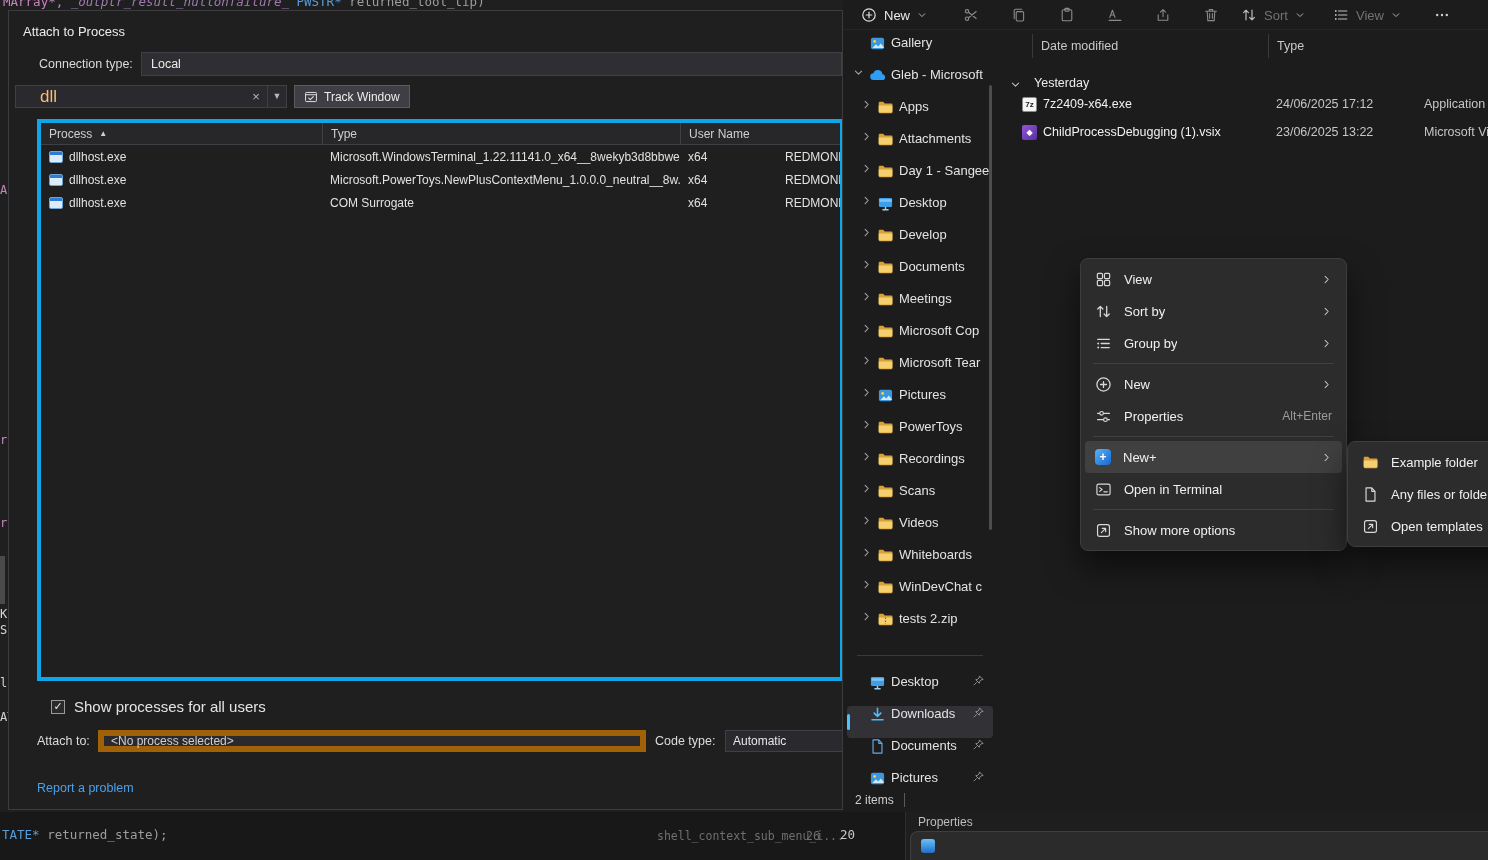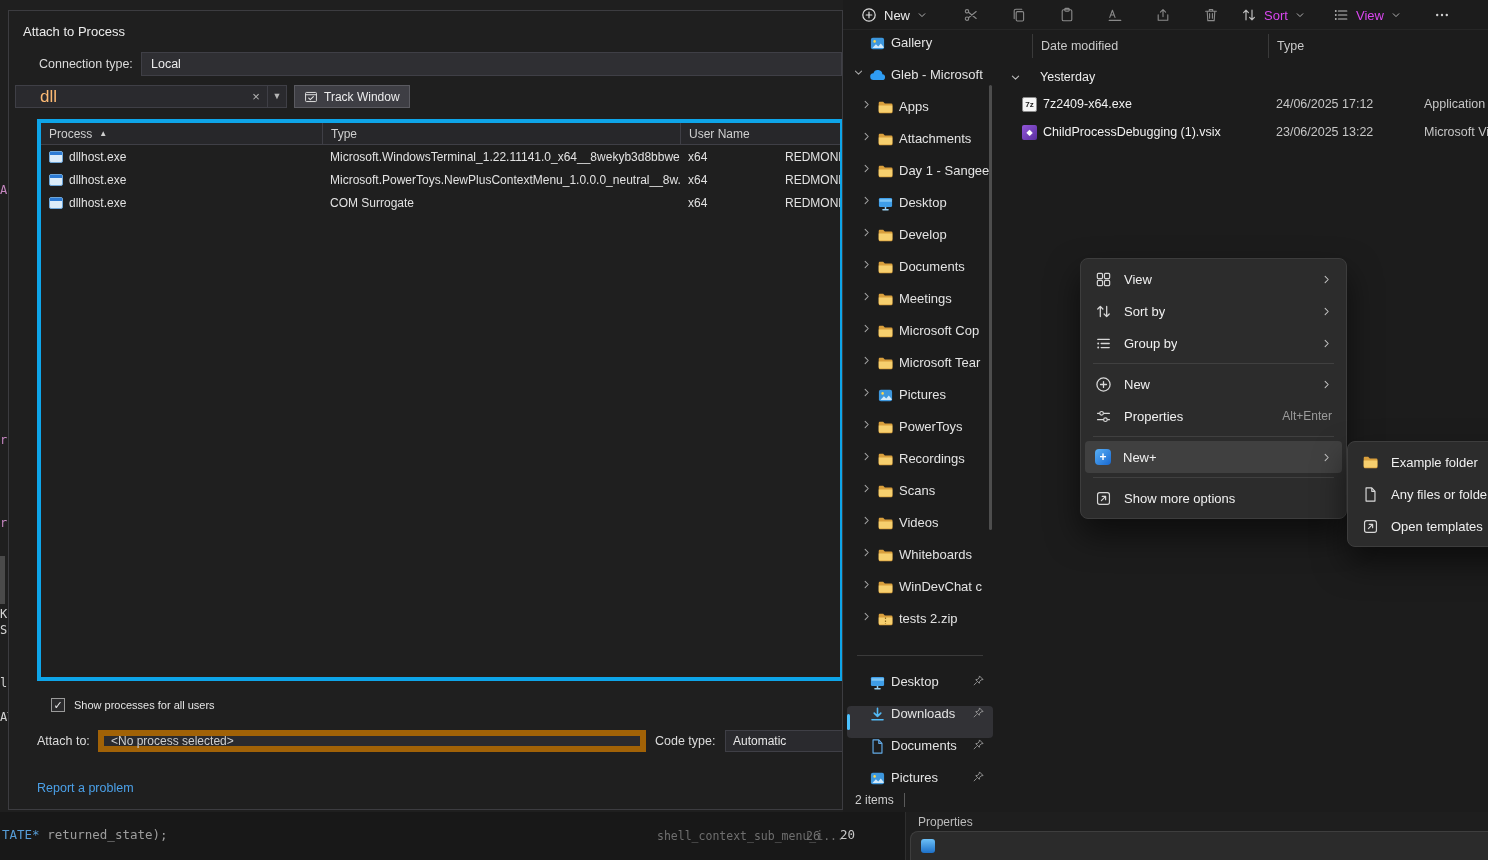--- a/index.html
+++ b/index.html
@@ -33,54 +33,54 @@
 .pthead{display:grid;grid-template-columns:281px 358px 97px 1fr;height:22px;background:#27272a;border-bottom:1px solid #3f3f46;color:#cfcfcf}
 .pthead .th{display:flex;align-items:center;padding-left:8px;overflow:hidden;white-space:nowrap}
 .pthead .th+.th{border-left:1px solid #3f3f46}
 .sortm{margin-left:7px;font-size:8px;color:#cfcfcf}
 .sortm::before{content:"\25b2"}
 .ptr{display:grid;grid-template-columns:281px 358px 97px 1fr;height:23px;align-items:center;color:#e2e2e2}
 .ptr .cell{padding-left:8px;white-space:nowrap;overflow:hidden}
 .ptr .pc{display:flex;align-items:center;gap:6px}
 .pwin{width:14px;height:12px;border:1px solid #6ea6d8;background:#dcecf9;position:relative;border-radius:2px;flex:0 0 auto}
 .pwin::before{content:"";position:absolute;left:0;top:0;right:0;height:3px;background:#2d7bd4}
-.chkrow{position:absolute;left:42px;top:687px;display:flex;align-items:center;gap:9px;font-size:11px;color:#e4e4e4}
+.chkrow{position:absolute;left:42px;top:687px;display:flex;align-items:center;gap:9px;font-size:15px;color:#e4e4e4}
 .cb{width:14px;height:14px;border:1px solid #9a9a9a;background:#2a2a2c;display:flex;align-items:center;justify-content:center;color:#ededed;font-size:11px;line-height:1}
 .cb::before{content:"\2713"}
 .afield{position:absolute;left:89px;top:719px;width:548px;height:22px;background:#2a2a2e;border:6px solid #a16207;display:flex;align-items:center;padding-left:7px;font-size:12px;color:#cfcfcf}
 .cfield{position:absolute;left:716px;top:719px;width:119px;height:22px;background:#2a2a2e;border:1px solid #3f3f46;display:flex;align-items:center;padding-left:7px;font-size:12px;color:#e6e6e6}
 .rlink{position:absolute;left:28px;top:770px;font-size:12.5px;color:#4ba0e8;cursor:pointer;text-decoration:none}
 
 
 .exp{position:absolute;left:843px;top:0;width:645px;height:812px;background:#1c1c1c;z-index:5}
 .tbar{position:absolute;left:0;top:0;width:100%;height:30px;background:#1c1c1c;border-bottom:1px solid #262626}
 .tb-new{position:absolute;left:10px;top:3px;height:24px;display:flex;align-items:center;gap:7px;padding:0 8px;color:#ebebeb;font-size:13px}
 .tb-new .icn16{color:#dedede}
 .icn16{width:16px;height:16px;flex:0 0 auto}
 .chev10{width:10px;height:10px;color:#b9b9b9;flex:0 0 auto}
 .tbi{position:absolute;top:7px;width:16px;height:16px;color:#8a8a8a}
-.tb-group{position:absolute;top:3px;height:24px;display:flex;align-items:center;gap:7px;color:#d946ef;font-size:13px}
+.tb-group{position:absolute;top:3px;height:24px;display:flex;align-items:center;gap:7px;color:#737373;font-size:13px}
 .tb-group .icn16{color:#bdbdbd}
 .nav{position:absolute;left:4px;top:35px;width:146px;z-index:1}
 .nav-item{height:32px;display:flex;align-items:flex-start;gap:5px;padding:0 4px 0 6px;border-radius:4px;color:#e3e3e3;font-size:13px;position:relative}
 .nav-item.lvl1{padding-left:14px}
 .nav-item .lbl{white-space:nowrap;overflow:hidden;flex:1 1 auto}
 .nav-item.sel{background:#323236}
 .nav-item.sel::before{content:"";position:absolute;left:0;top:8px;bottom:8px;width:3px;border-radius:2px;background:#4cc2ff}
 .chv{width:11px;height:11px;color:#a8a8a8;flex:0 0 auto}
 .chevsp{width:11px;flex:0 0 auto}
 .icn{width:17px;height:17px;flex:0 0 auto}
 .pin{width:13px;height:13px;color:#9a9a9a;flex:0 0 auto;margin-left:auto;margin-right:4px}
 .nav-sep{height:1px;background:#3a3a3a;margin:12px 10px 18px 10px}
 .nav-scroll{position:absolute;left:146px;top:85px;width:3px;height:445px;background:#4d4d4d;border-radius:2px;z-index:2}
 .files{position:absolute;left:157px;top:34px;right:0;bottom:24px;overflow:hidden}
 .fcols{display:grid;grid-template-columns:236px 148px 1fr;padding-left:32px;height:24px;color:#c9c9c9;font-size:12.5px}
 .fcols .ch{display:flex;align-items:center;height:24px;white-space:nowrap;overflow:hidden}
 .fcols .ch.b{border-left:1px solid #3a3a3a;padding-left:8px}
-.fgroup{margin-top:6px;height:26px;display:flex;align-items:center;gap:19px;padding-left:10px;color:#ececec;font-size:12.5px}
+.fgroup{margin-top:6px;height:26px;display:flex;align-items:flex-end;gap:13px;padding-left:10px;color:#ececec;font-size:12.5px}
 .fgroup .chv{color:#c0c0c0}
 .frow{display:grid;grid-template-columns:246px 148px 1fr;height:28px;align-items:center;padding-left:22px;font-size:12.5px}
 .frow .ncell{display:flex;align-items:center;gap:6px;color:#f1f1f1;white-space:nowrap;overflow:hidden}
 .frow .fdate,.frow .ftype{color:#c6c6c6;padding-left:8px;white-space:nowrap;overflow:hidden}
 .f7z{width:15px;height:15px;background:#f5f5f5;border:1px solid #8a8a8a;border-radius:2px;display:flex;align-items:center;justify-content:center;font-size:8px;font-weight:bold;color:#1a1a1a;flex:0 0 auto}
 .f7z::before{content:"7z"}
 .fvsix{width:15px;height:15px;border-radius:2px;background:linear-gradient(135deg,#9256d9,#5a2f9e);display:flex;align-items:center;justify-content:center;color:#fff;font-size:8px;flex:0 0 auto}
 .fvsix::before{content:"\25c6"}
 .sbar{position:absolute;left:0;bottom:0;width:100%;height:24px;background:#1c1c1c;display:flex;align-items:center;padding-left:12px;gap:10px;color:#cfcfcf;font-size:12px;z-index:3}
 .sdiv{width:1px;height:14px;background:#5a5a5a}
@@ -221,20 +221,23 @@
 <symbol id="i-window-check" viewBox="0 0 16 16">
         <rect x="1.8" y="2.8" width="12.4" height="10.4" rx="1" fill="none" stroke="currentColor" stroke-width="1.1"></rect>
         <path d="M1.8 5.4h12.4" fill="none" stroke="currentColor" stroke-width="1.1"></path>
         <path d="M5.4 9.2l1.8 1.8 3.5-3.5" fill="none" stroke="currentColor" stroke-width="1.2" stroke-linecap="round" stroke-linejoin="round"></path>
       </symbol>
 </defs>
 </svg>
 
 <div class="stage">
 
+  <div class="edtop">
+    <div class="line mono"><span style="color:#c586c0">MArray*, </span><span style="color:#9e7bb0;font-style:italic">_outptr_result_nullonfailure_ </span><span style="color:#569cd6">PWSTR* </span><span style="color:#9d9d9d">returned_tool_tip)</span></div>
+  </div>
 
   <div class="edgecol">
     <span class="ef mono" style="top:173px;color:#c586c0">Ar</span>
     <span class="ef mono" style="top:423px;color:#c586c0">ra</span>
     <span class="ef mono" style="top:506px;color:#c586c0">re</span>
     <span class="ef mono" style="top:597px;color:#d4d4d4">K</span>
     <span class="ef mono" style="top:613px;color:#d4d4d4">Sh</span>
     <span class="ef mono" style="top:666px;color:#d4d4d4">le</span>
     <span class="ef mono" style="top:700px;color:#d4d4d4">AT</span>
     <div class="edge-scroll"></div>
@@ -668,20 +671,26 @@
         <span class="msc">Alt+Enter</span>
       </div>
       <div class="msep"></div>
       <div class="mi hl">
         <span class="npb"></span>
         <span class="mlbl">New+</span>
         <svg class="mchev">
             <use href="#i-chev-right"></use>
           </svg>
       </div>
+      <div class="mi">
+        <svg class="micn">
+            <use href="#i-terminal"></use>
+          </svg>
+        <span class="mlbl">Open in Terminal</span>
+      </div>
       <div class="msep"></div>
       <div class="mi">
         <svg class="micn">
             <use href="#i-openbox"></use>
           </svg>
         <span class="mlbl">Show more options</span>
       </div>
     </div>
 
     <div class="sub">

